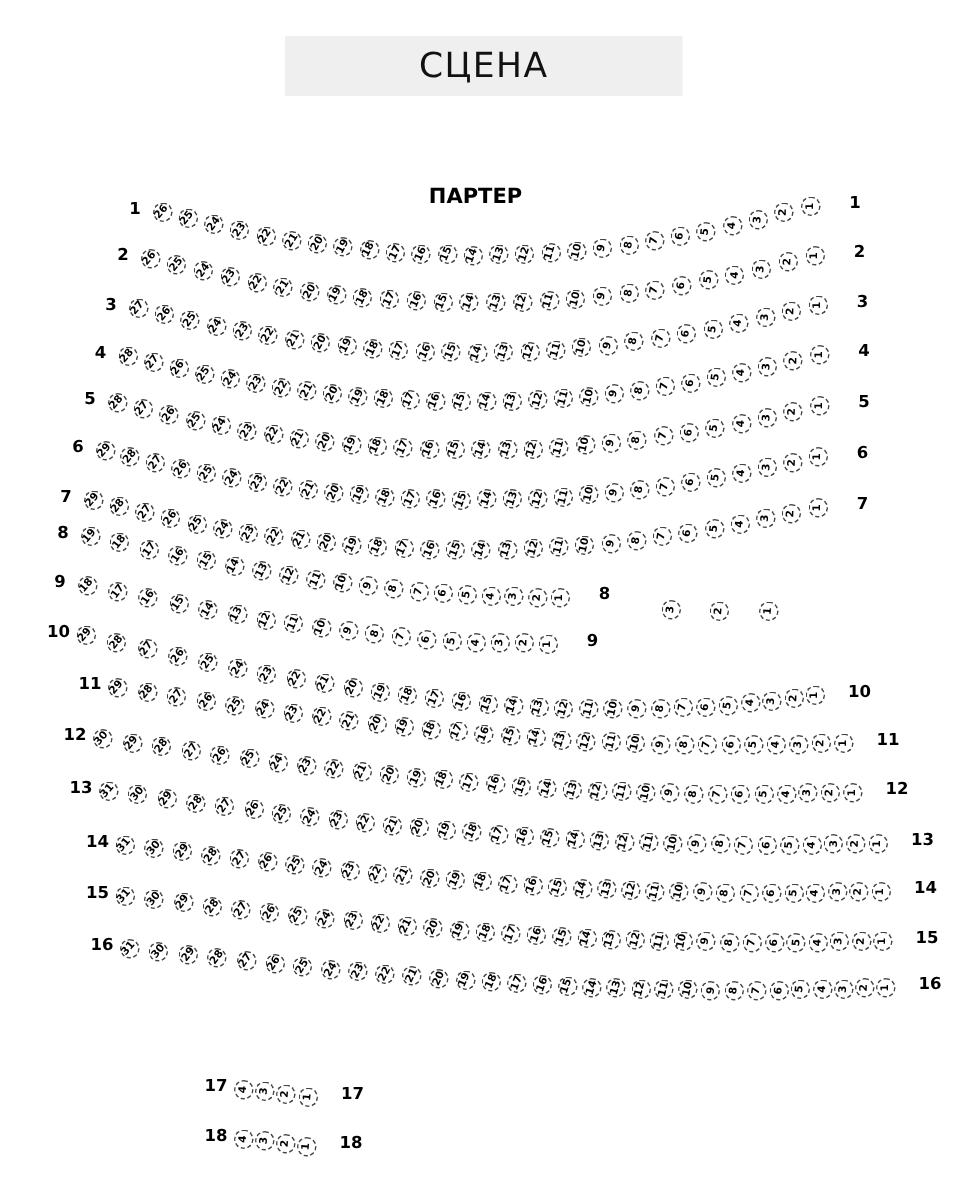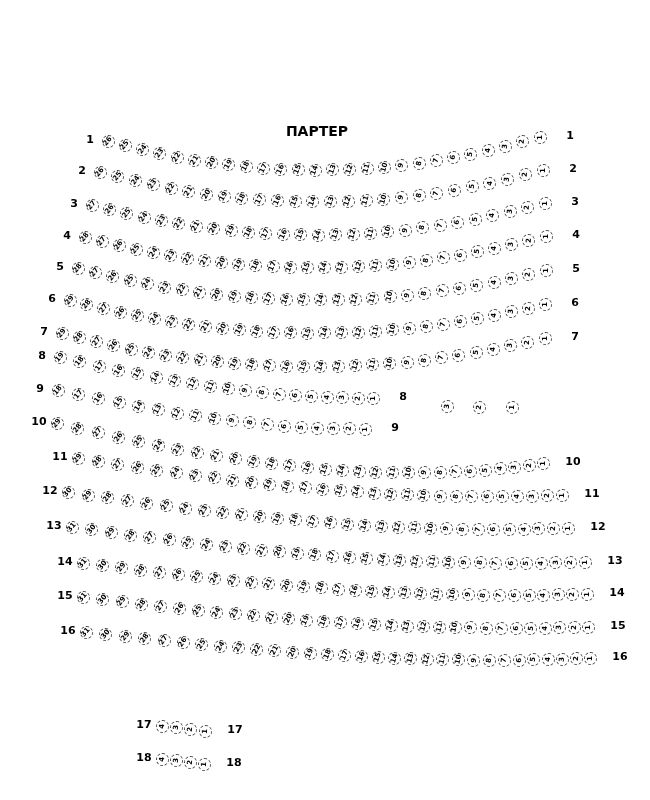--- a/index.html
+++ b/index.html
@@ -26,20 +26,23 @@
     display:flex; align-items:center; justify-content:center; cursor:pointer;
   }
   .seat span {
     font-size:7px; font-weight:700; line-height:1; color:#000; display:block;
   }
 </style>
 </head>
 <body>
 
 <div class="map">
+  <div class="stage">
+    <span>СЦЕНА</span>
+  </div>
   <div class="section-label">ПАРТЕР</div>
   <div id="rows-layer">
       <div class="row-label" style="left: 90px; top: 139px;">1</div>
       <div class="row-label" style="left: 570px; top: 135px;">1</div>
       <div class="seat" style="left: 101.5px; top: 134.5px;">
         <span style="transform: rotate(-50deg);">26</span>
       </div>
       <div class="seat" style="left: 118.78px; top: 139.102px;">
         <span style="transform: rotate(-51.6deg);">25</span>
       </div>

